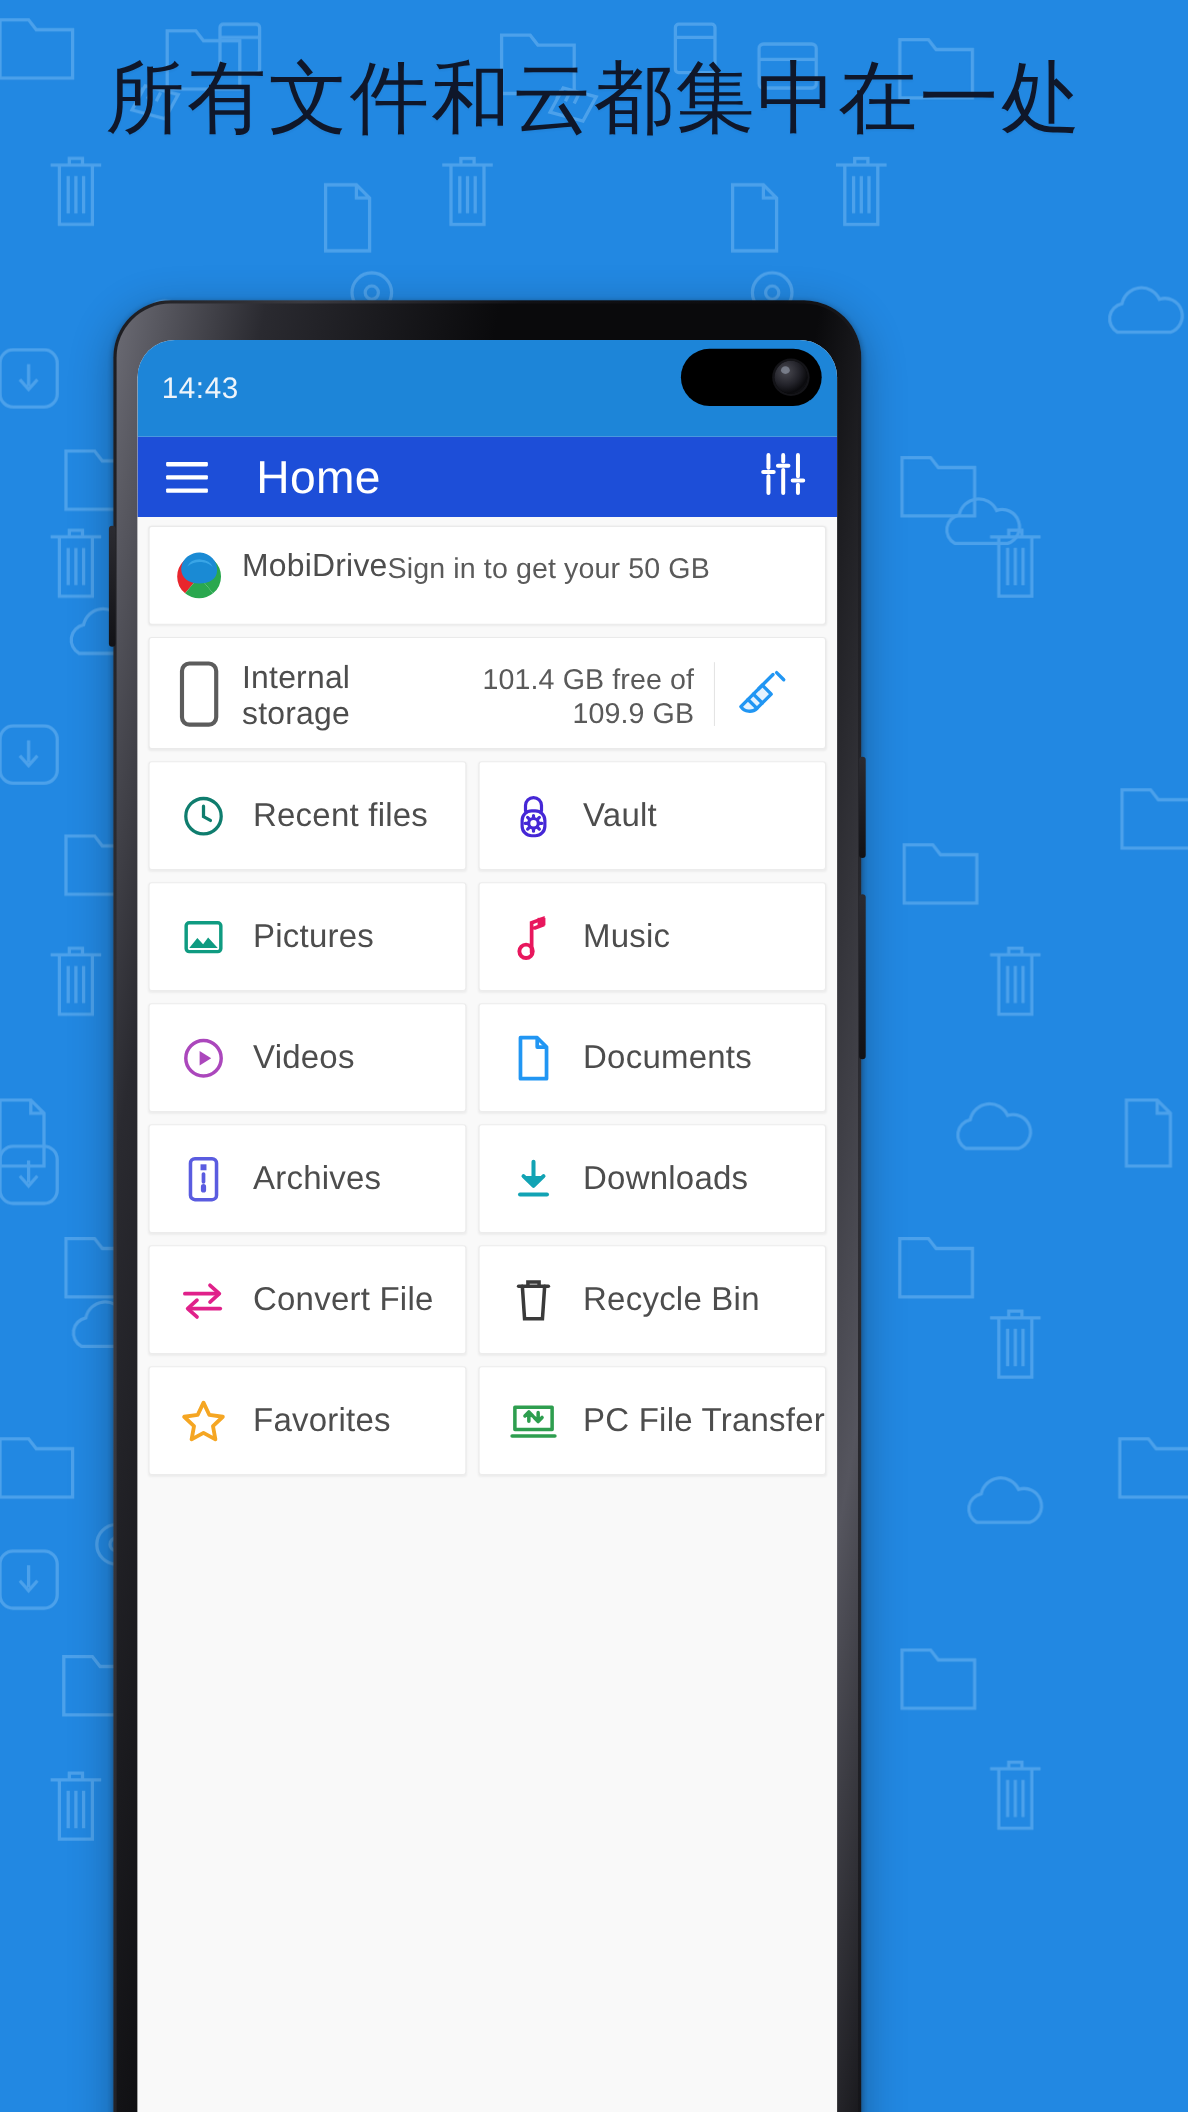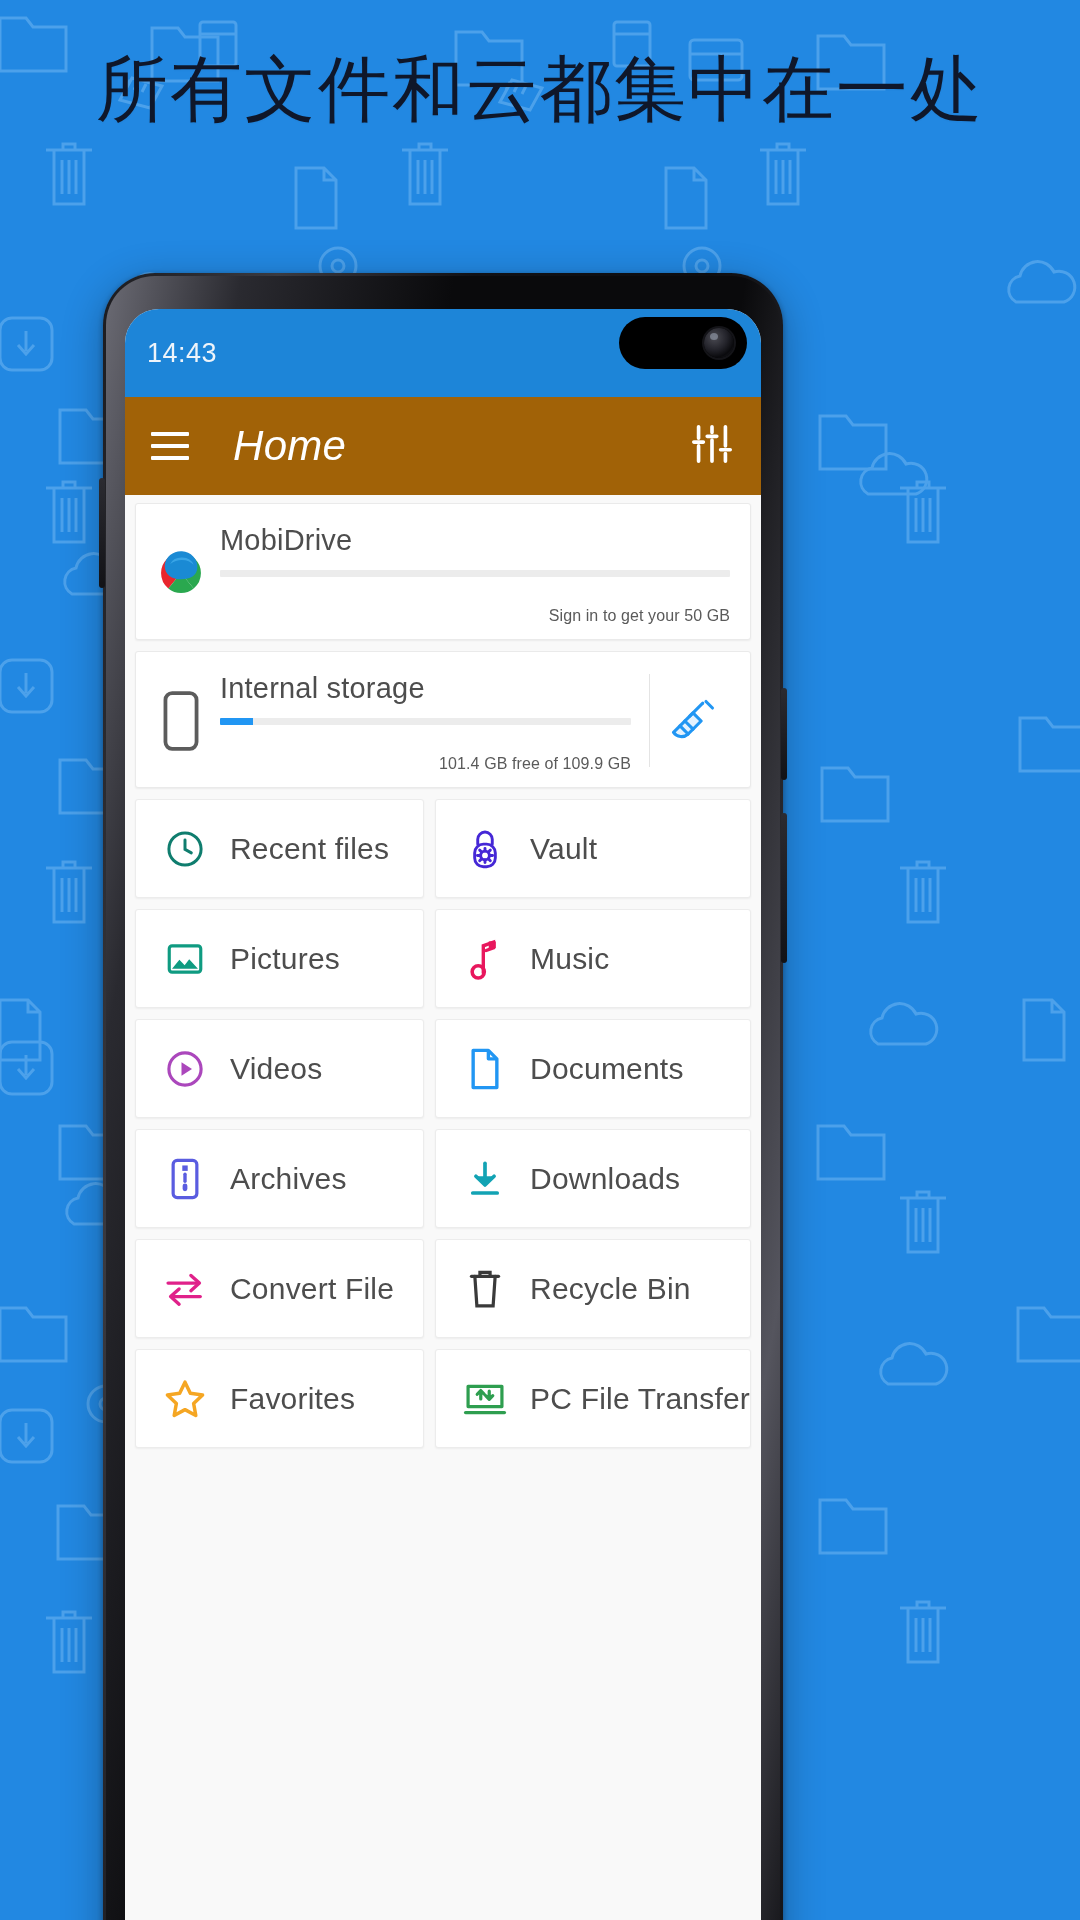--- a/index.html
+++ b/index.html
@@ -83,22 +83,22 @@
     box-shadow:0 0 0 2px #141418;
     position:relative;
   }
   .lens:after{
     content:""; position:absolute; left:6px; top:5px; width:8px; height:7px;
     border-radius:50%; background:rgba(160,170,185,.55);
   }
 
   
   .appbar {
-    height:98px; background:#a16207;
-    display:flex; align-items:center; padding:0 26px;font-style:italic;
+    height:73px; background:#1d4ed8;
+    display:flex; align-items:center; padding:0 26px;
   }
   .hamburger { width:38px; display:flex; flex-direction:column; gap:8px; cursor:pointer; }
   .hamburger span { display:block; height:4px; background:#fff; border-radius:1px; }
   .appbar-title {
     color:#fff; font-size:42px; font-weight:400; margin-left:44px; letter-spacing:.3px;
   }
   .appbar-action { margin-left:auto; cursor:pointer; }
 
   
   .content { background:#f9f9f9; padding:8px 10px 0 10px; height:100%; }
@@ -107,28 +107,28 @@
     background:#fff; border:1px solid #eaeaea; border-radius:3px;
     box-shadow:0 1px 2px rgba(0,0,0,0.06);
     margin-bottom:11px;
     display:flex; align-items:stretch;
   }
 
   .storage-card { padding:16px 14px 14px 14px; }
   .storage-icon {
     width:62px; display:flex; align-items:center; justify-content:center; flex:0 0 62px;
   }
-  .storage-body { flex:1; padding:4px 6px 0 8px; display:flex; flex-direction:column; }
+  .storage-body { flex:1; padding:4px 6px 0 8px; display:flex; flex-direction:row; }
   .storage-name { font-size:29px; color:#4d4d4d; font-weight:400; letter-spacing:.2px; }
   .track {
     height:7px; background:#ececec; border-radius:1px; margin-top:13px; position:relative; overflow:hidden;
   }
   .track .fill { position:absolute; left:0; top:0; bottom:0; background:#2196f3; }
   .storage-sub {
-    font-size:16px; color:#5a5a5a; text-align:right; margin-top:30px; letter-spacing:.1px;
+    font-size:26px; color:#5a5a5a; text-align:right; margin-top:2px; letter-spacing:.1px;
   }
   .clean-sep { width:1px; background:#e4e4e4; margin:6px 0 6px 12px; }
   .clean-btn {
     width:86px; display:flex; align-items:center; justify-content:center; cursor:pointer;
   }
 
   
   .grid { display:grid; grid-template-columns:1fr 1fr; gap:11px; }
   .tile {
     background:#fff; border:1px solid #ececec; border-radius:3px;

